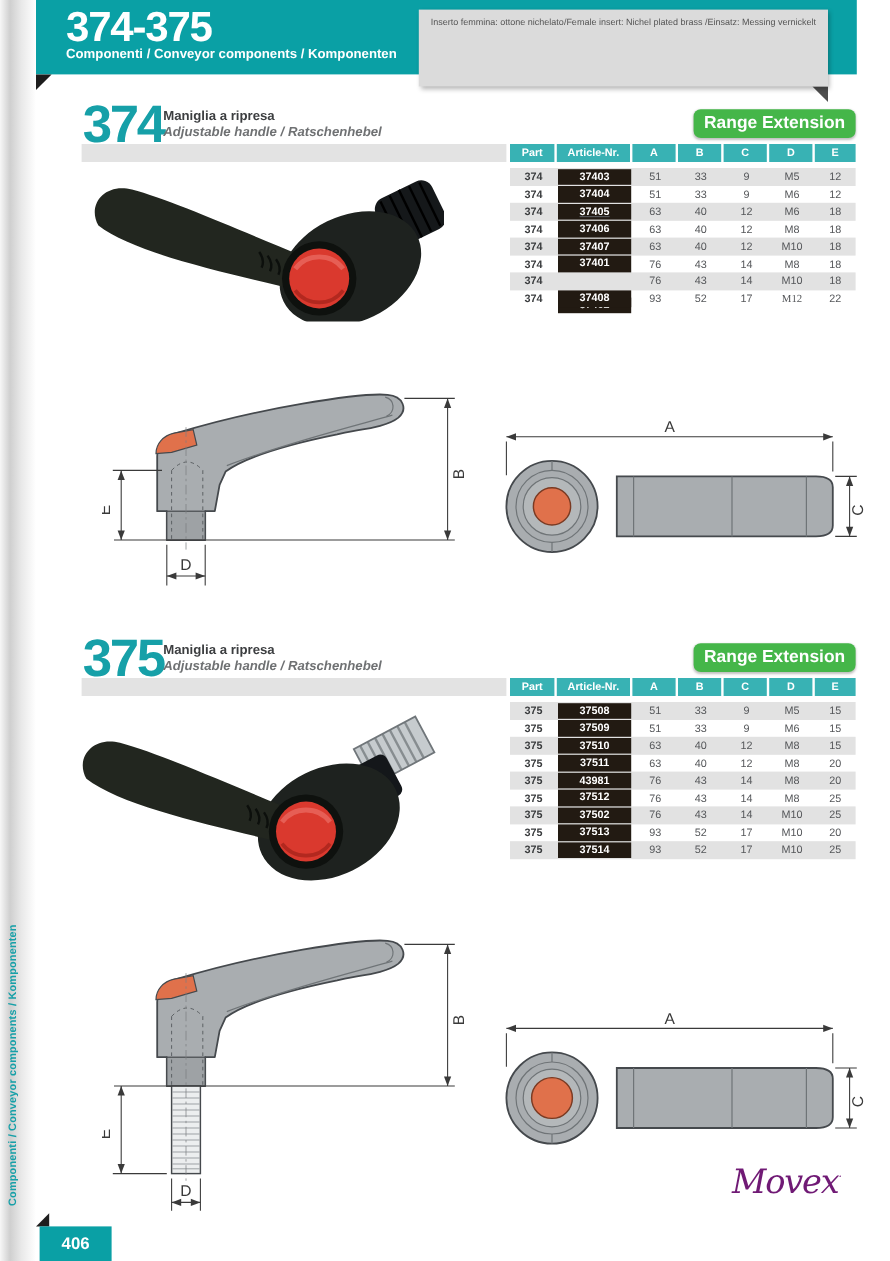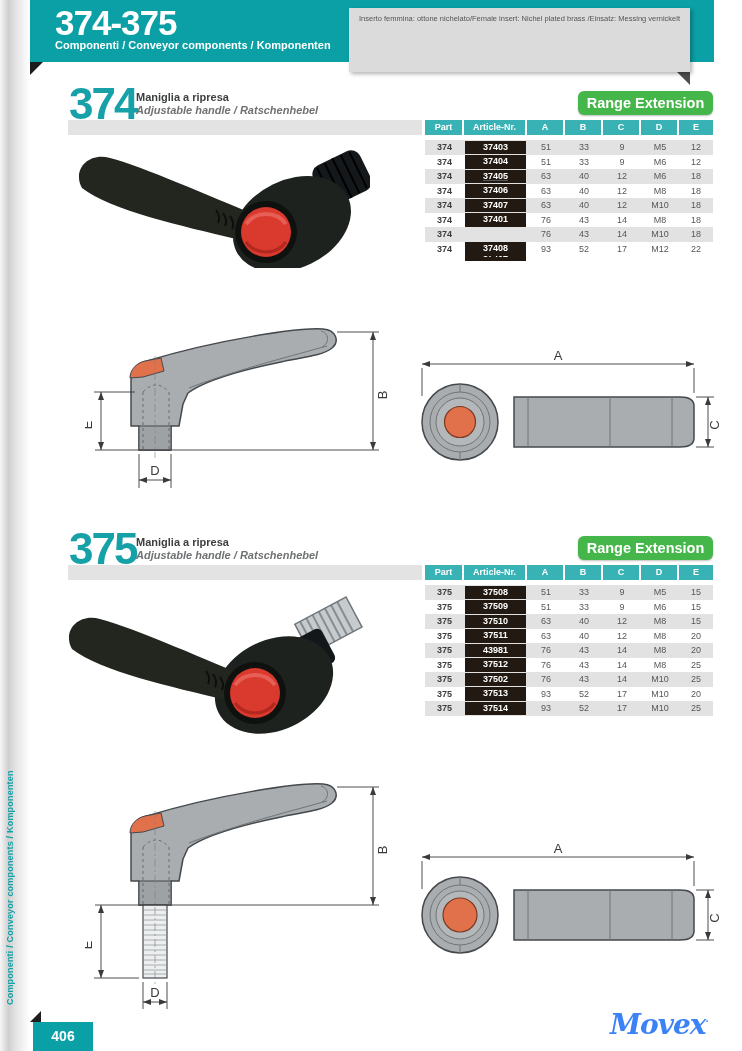--- a/index.html
+++ b/index.html
@@ -50,22 +50,22 @@
     height:13.5px;line-height:13.5px;font-size:9px;text-align:center;}
   
   .ph,.dw{position:absolute;}
   svg text{font-family:"Liberation Sans",sans-serif;}
   .dimtxt{font-size:13px;fill:#3a3a3a;}
   
   .pagebox{position:absolute;left:33px;top:1022px;width:60px;height:29px;background:#0aa0a5;
     color:#fff;font-size:14px;font-weight:bold;text-align:center;line-height:29px;}
   .pagebox-fold{position:absolute;left:30px;top:1011px;width:0;height:0;
     border-bottom:11px solid #1e1e1e;border-left:11px solid transparent;}
-  .brand{position:absolute;left:610px;top:1008px;font-family:"DejaVu Serif",serif;
-    font-size:28px;font-weight:bold;font-style:italic;color:#3b82f6;letter-spacing:-1px;}
+  .brand{position:absolute;left:610px;top:968px;font-family:"DejaVu Serif",serif;
+    font-size:28px;font-weight:normal;font-style:italic;color:#701a75;letter-spacing:-1px;}
   .brand sup{font-size:9px;}
 </style>
 </head>
 <body>
 
 <div class="page">
 
   <div class="left-strip"></div>
   <div class="sidebar-text">Componenti / Conveyor components / Komponenten</div>
 
@@ -176,21 +176,21 @@
           <div class="t-cell c6" style="width: 34px;">18</div>
         </div>
         <div class="t-row even">
           <div class="t-cell c0" style="width: 39px;">374</div>
           <div class="t-cell c1" style="width: 63px;">
             <span class="art">37408</span>
           </div>
           <div class="t-cell c2" style="width: 38px;">93</div>
           <div class="t-cell c3" style="width: 38px;">52</div>
           <div class="t-cell c4" style="width: 38px;">17</div>
-          <div class="t-cell c5" style="width: 38px;">M12</div>
+          <div class="t-cell c5" style="width: 38px; font-family: Liberation Serif, serif;">M12</div>
           <div class="t-cell c6" style="width: 34px;">22</div>
         </div>
       </div>
 
     <svg class="ph" style="left:70px;top:62px" width="300" height="120" viewBox="0 0 300 120">
       <g transform="rotate(-26 272 30)">
         <rect x="246" y="8" width="52" height="44" rx="10" fill="#15181a"></rect>
         <g stroke="#000" stroke-width="2">
             <line x1="254" y1="10" x2="254" y2="50"></line>
             <line x1="263" y1="9" x2="263" y2="51"></line>

